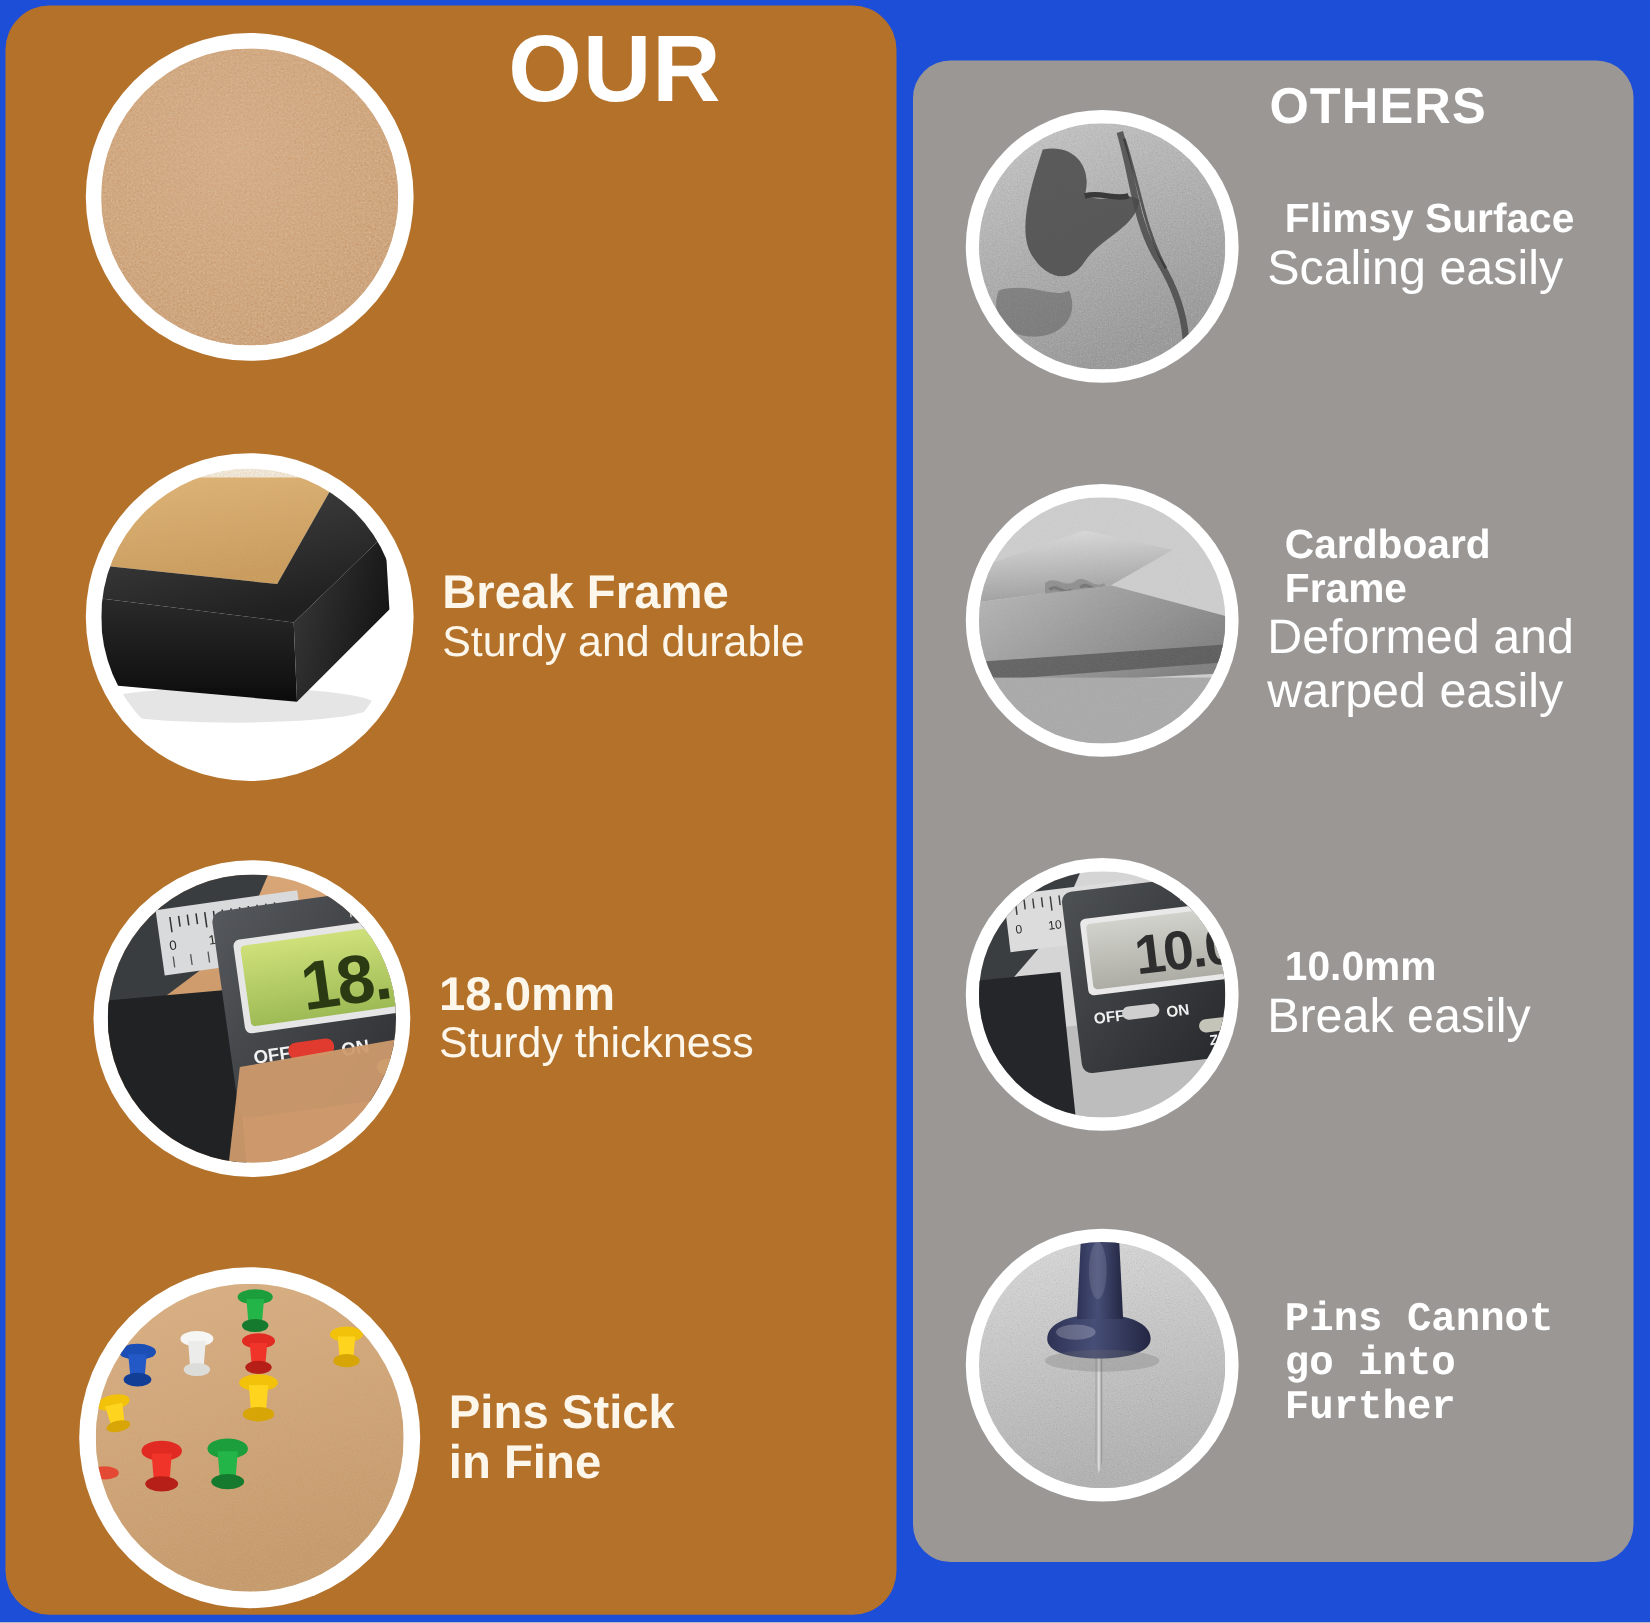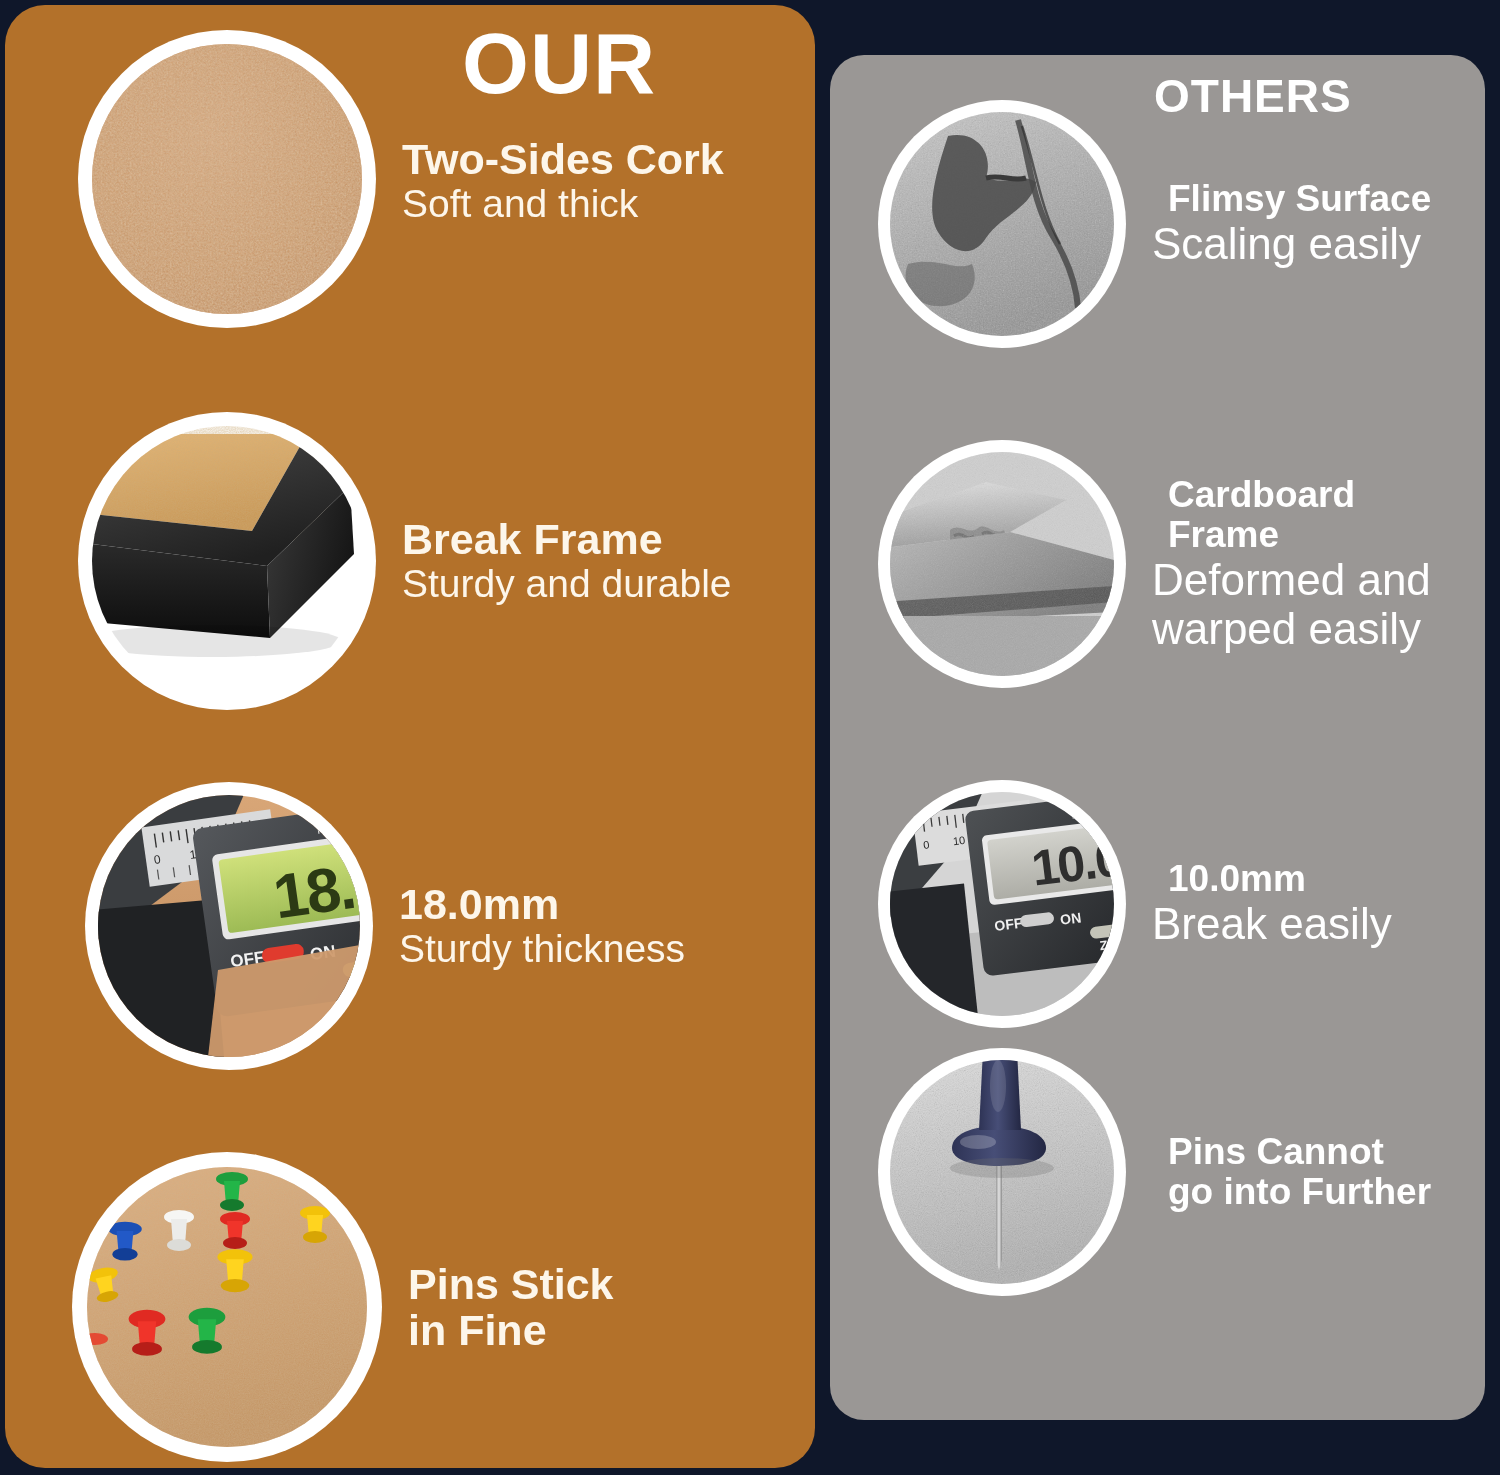--- a/index.html
+++ b/index.html
@@ -1,19 +1,19 @@
 <!DOCTYPE html>
 <html><head>
 <meta charset="utf-8">
 <style>
   * { margin:0; padding:0; box-sizing:border-box; }
   html,body { width:1500px; height:1475px; background:#ffffff; }
   body { font-family:"Liberation Sans", sans-serif; -webkit-font-smoothing:antialiased; }
 
-  #stage { position:relative; width:1500px; height:1475px; overflow:hidden; background:#0f172a; }
+  #stage { position:relative; width:1500px; height:1475px; overflow:hidden; background:#1d4ed8; }
 
   
   .panel { position:absolute; }
   #panel-our {
     left:5px; top:5px; width:810px; height:1463px;
     background:#b3712a; border-radius:40px;
   }
   #panel-others {
     left:830px; top:55px; width:655px; height:1365px;
     background:#9a9795; border-radius:34px;
@@ -49,21 +49,21 @@
   #feat-our-0 .texts { margin-left:26px; margin-top:4px; }
   #feat-our-2 .thumb { width:288px; height:288px; }
   #feat-our-2 .thumb .inner { left:13px; top:13px; width:262px; height:262px; }
   #feat-our-3 .thumb { width:310px; height:310px; }
   #feat-our-3 .thumb .inner { left:15px; top:15px; width:280px; height:280px; }
 
   
   #feat-oth-0 { left:878px;  top:100px; }
   #feat-oth-1 { left:878px;  top:440px; }
   #feat-oth-2 { left:878px;  top:780px; }
-  #feat-oth-3 { left:878px;  top:1048px;}
+  #feat-oth-3 { left:878px;  top:1117px;font-family:Liberation Mono, monospace;}
   .others .thumb { width:248px; height:248px; }
   .others .thumb .inner { left:12px; top:12px; width:224px; height:224px; }
   .others .f-title { font-size:37px;margin-left:16px; }
   .others .f-sub   { font-size:44px; }
   .others .texts { margin-left:26px; }
 
   
   .fill { position:absolute; inset:0; width:100%; height:100%; display:block; }
 </style>
 </head>
@@ -92,24 +92,20 @@
             <filter id="corkGrain2" x="0" y="0" width="100%" height="100%">
               <feTurbulence type="turbulence" baseFrequency="0.9" numOctaves="3" seed="3" result="n2"></feTurbulence>
               <feColorMatrix in="n2" type="matrix" values="0 0 0 0 0.45  0 0 0 0 0.28  0 0 0 0 0.15  0.6 0.3 0 0 0"></feColorMatrix>
             </filter>
           </defs>
           <rect width="270" height="270" fill="url(#corkBase)"></rect>
           <rect width="270" height="270" filter="url(#corkGrain)" opacity="0.85"></rect>
           <rect width="270" height="270" filter="url(#corkGrain2)" opacity="0.45"></rect>
         </svg>
       </div>
-    </div>
-    <div class="texts">
-      <div class="f-title">Two-Sides Cork</div>
-      <div class="f-sub">Soft and thick</div>
     </div>
   </div>
 
   <div class="feature our" id="feat-our-1">
     <div class="thumb">
       <div class="inner">
         <svg class="fill" viewBox="0 0 270 270" preserveAspectRatio="none">
           <defs>
             <linearGradient id="frameTopCork" x1="0" y1="0" x2="0.3" y2="1">
               <stop offset="0%" stop-color="#e8b877"></stop>

